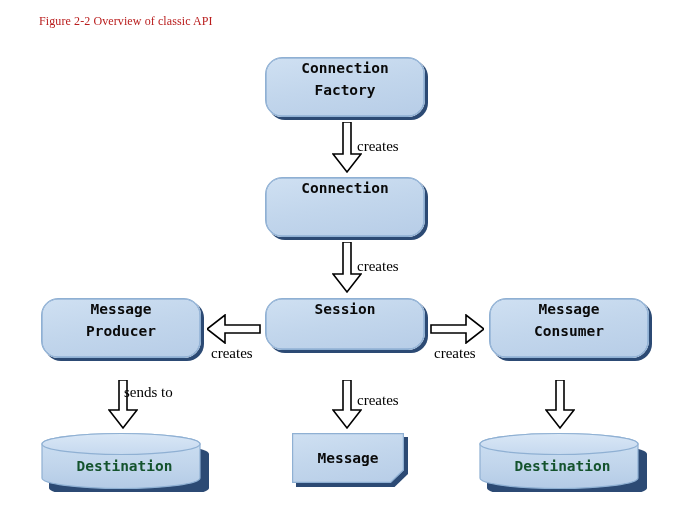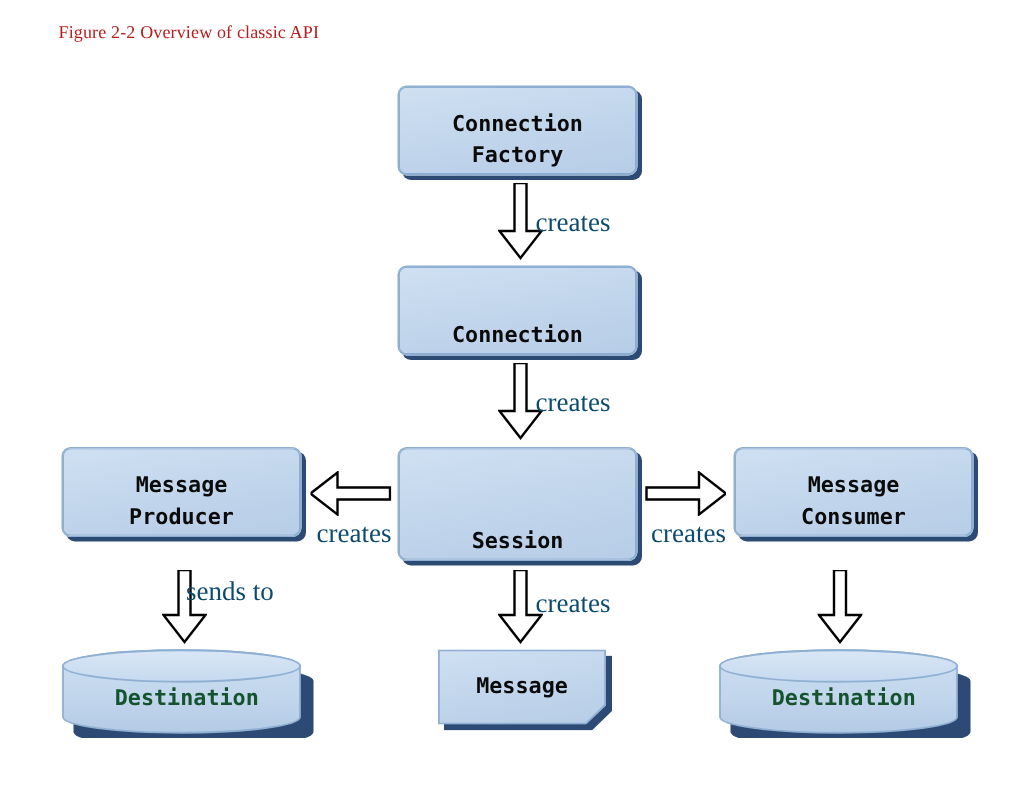--- a/index.html
+++ b/index.html
@@ -31,28 +31,28 @@
     font-size: 12px;
     color: #b91c1c;
     white-space: nowrap;
     letter-spacing: 0.1px;
   }
 
   
   .node {
     position: absolute;
     box-sizing: border-box;
-    border-radius: 6px;
+    border-radius: 17px;
     background: linear-gradient(170deg, #cfe0f2 0%, #c2d6ec 48%, #b7cde7 100%);
     border: 1px solid #8fb0d3;
     box-shadow:
         3px 3px 0 0 #2c4a74,
         0 0 0 0.5px #7ba0ca inset;
     display: flex;
-    align-items: flex-end;
+    align-items: flex-start;
     justify-content: center;
     text-align: center;
   }
   .node .label {
     font-family: "DejaVu Sans Mono", "Liberation Mono", monospace;
     font-weight: bold;
     font-size: 14.5px;
     color: #0a0a0a;
     line-height: 1.5;
     letter-spacing: 0px;
@@ -123,22 +123,22 @@
   
   .arrow {
     position: absolute;
   }
   .arrow svg { display: block; }
 
   
   .edge-label {
     position: absolute;
     font-family: "Liberation Serif", "DejaVu Serif", serif;
-    font-size: 18px;
-    color: #0c4a6e;
+    font-size: 15px;
+    color: #000000;
     white-space: pre-line;
     line-height: 1.12;
   }
 </style>
 </head>
 <body>
 
 <div id="canvas">
 
   <div class="caption">Figure 2-2 Overview of classic API</div>
@@ -159,21 +159,21 @@
     <span class="label">Connection</span>
   </div>
 
   <div class="arrow" style="left:332px; top:242px; width:30px; height:52px;">
     <svg width="30" height="52" viewBox="0 0 30 52">
       <polygon points="11,0 19,0 19,32 29,32 15,50 1,32 11,32" fill="#ffffff" stroke="#000000" stroke-width="1.6" stroke-linejoin="miter"></polygon>
     </svg>
   </div>
   <div class="edge-label" style="left:357px; top:258px;">creates</div>
 
-  <div class="node" style="left:265px; top:298px; width:160px; height:76px;">
+  <div class="node" style="left:265px; top:298px; width:160px; height:52px;">
     <span class="label">Session</span>
   </div>
 
   <div class="node" style="left:41px; top:298px; width:160px; height:60px;">
     <span class="label">Message
 Producer</span>
   </div>
 
   <div class="arrow" style="left:207px; top:314px; width:54px; height:30px;">
     <svg width="54" height="30" viewBox="0 0 54 30">

